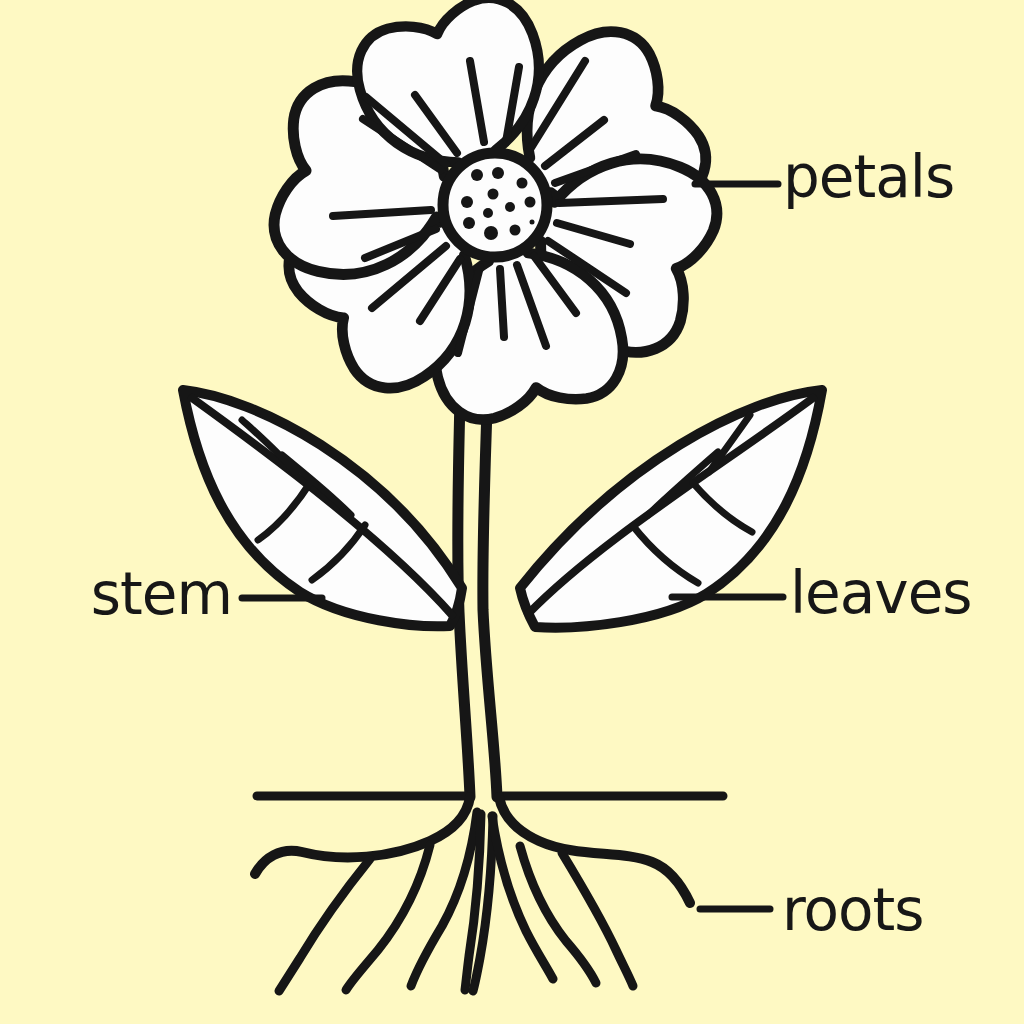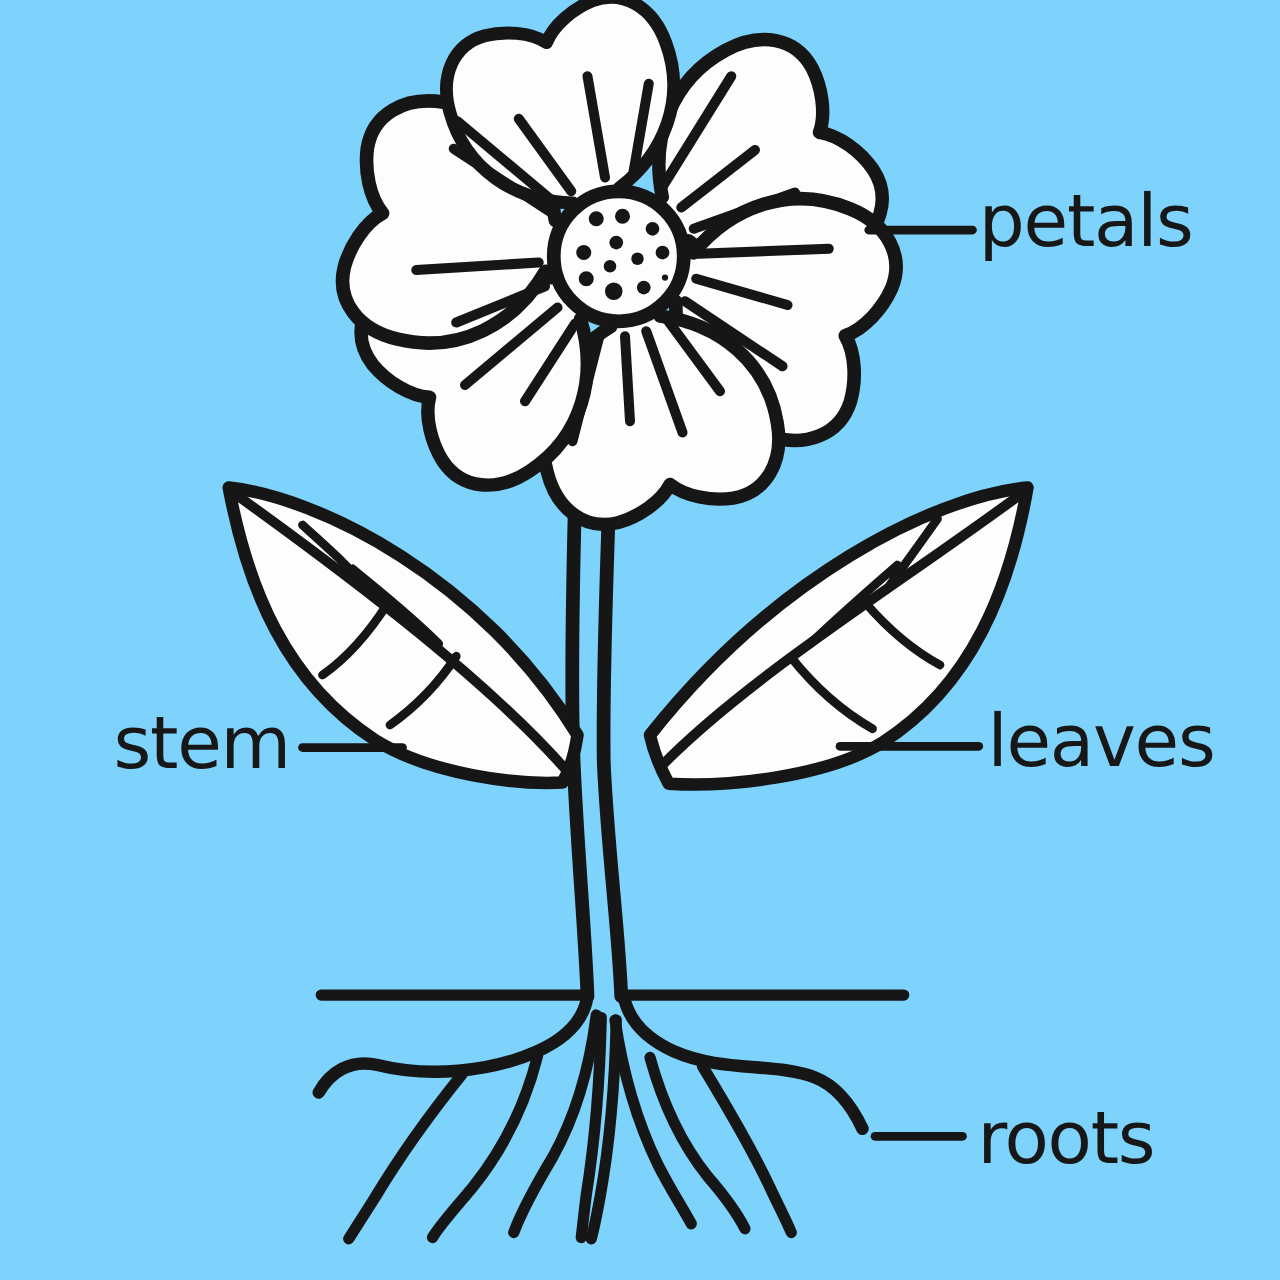--- a/index.html
+++ b/index.html
@@ -1,16 +1,16 @@
 <!DOCTYPE html>
 <html><head>
 <meta charset="utf-8">
 <style>
   html,body{margin:0;padding:0;background:#ffffff;}
-  .stage{width:1024px;height:1024px;background:#7dd3fc;position:relative;overflow:hidden;}
+  .stage{width:1024px;height:1024px;background:#fef9c3;position:relative;overflow:hidden;}
   svg{display:block;}
   .ink-stroke{stroke:#161616;fill:none;stroke-linecap:round;stroke-linejoin:round;}
   .petal{fill:#fdfdfd;stroke:#161616;stroke-width:9.5;stroke-linecap:round;stroke-linejoin:round;}
   .leaf-blade{fill:#fdfdfd;stroke:#161616;stroke-width:10;stroke-linecap:round;stroke-linejoin:round;}
   .center-disc{fill:#fdfdfd;stroke:#161616;stroke-width:11;}
   .dot{fill:#161616;stroke:none;}
   .label-text{font-family:"DejaVu Sans",sans-serif;font-size:58px;letter-spacing:-1px;fill:#171717;}
 </style>
 </head>
 <body>

